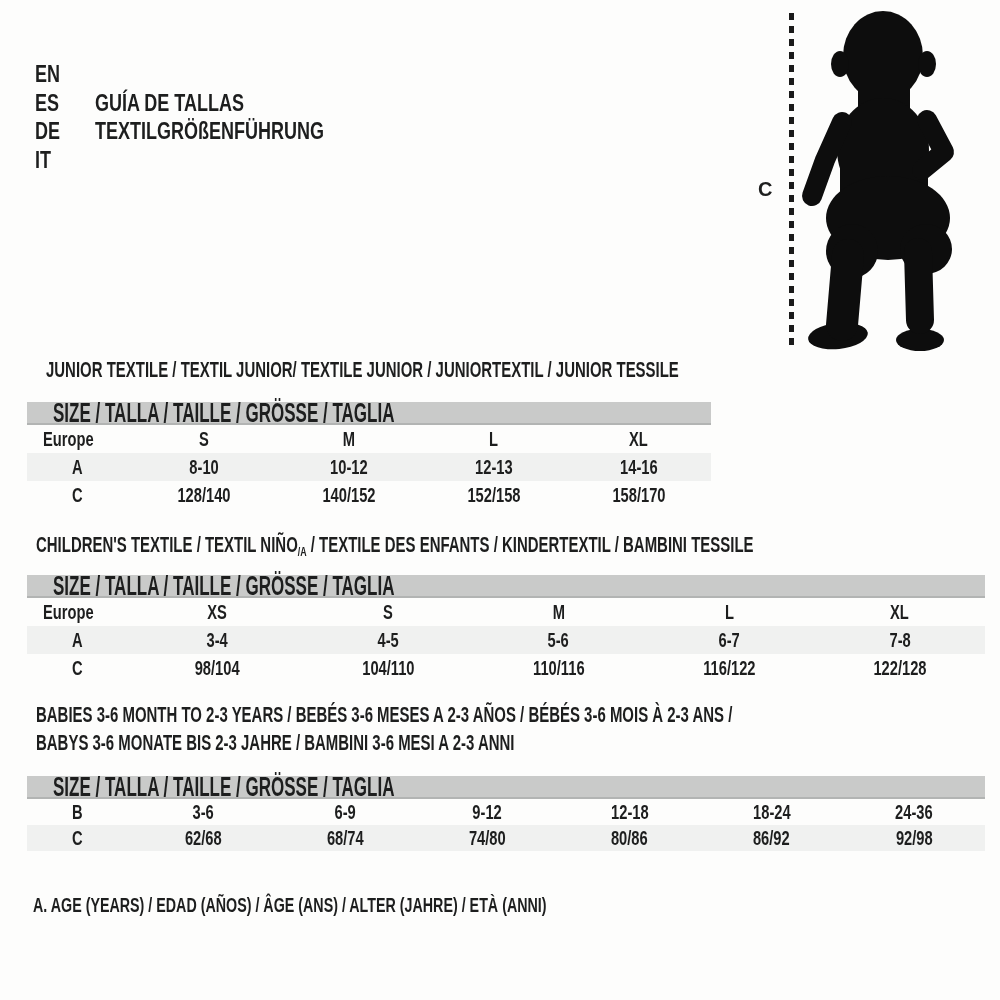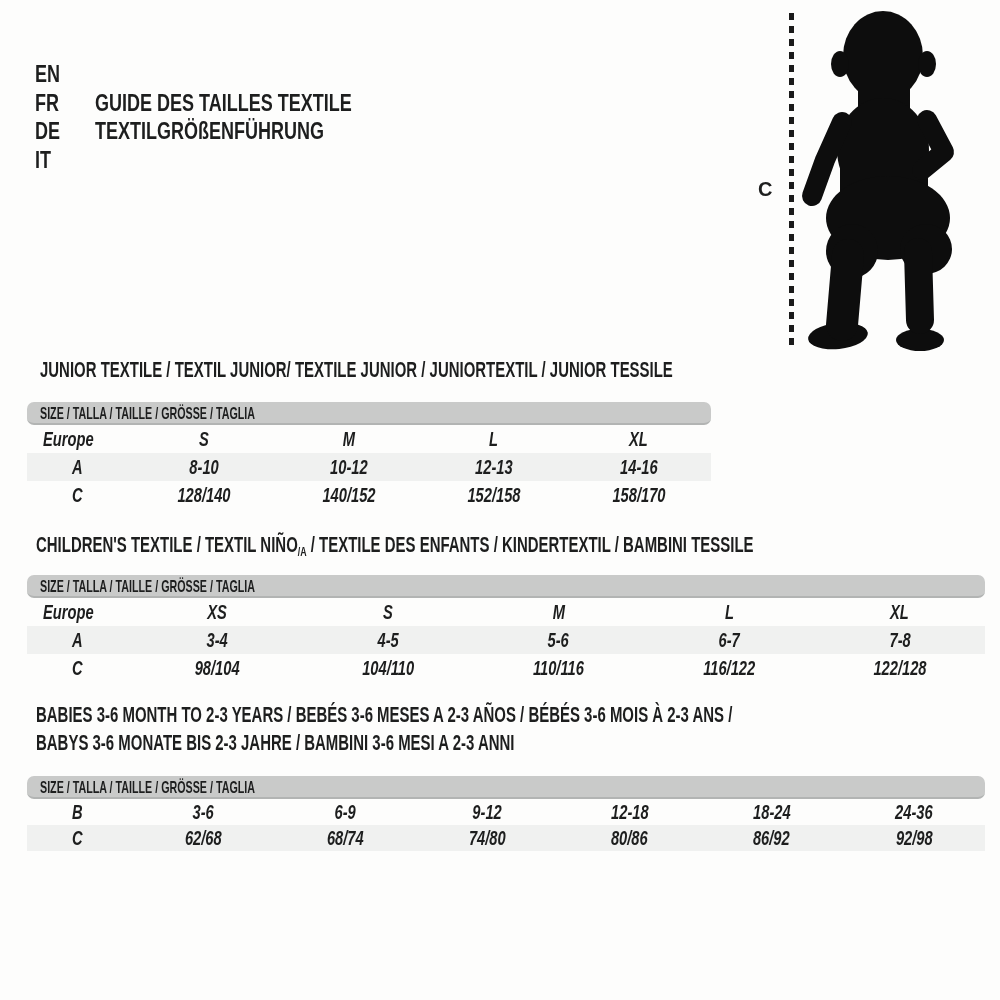--- a/index.html
+++ b/index.html
@@ -43,31 +43,29 @@
   .sec-title .cond { transform: scaleX(0.68); }
   .sub-a { font-size: 13px; vertical-align: -4px; }
   .babies-title { line-height: 28px; font-size: 22px; }
 
   
   .size-table-wrap { }
   .size-bar {
     height: 23px; line-height: 23px;
     background: #c9cac9;
     border-bottom: 2px solid #b2b4b3;
-    padding-left: 13px;
-    font-size: 17px;
+    padding-left: 26px;
+    font-size: 27px;
     box-sizing: border-box;
-    border-radius: 7px;
   }
   .size-bar .cond { transform: scaleX(0.63); }
   table.size-table { width: 100%; border-collapse: collapse; table-layout: fixed; }
   table.size-table td {
     padding: 0; height: 28px; font-size: 21px; text-align: center;
     overflow: visible;
-    font-style: italic;
   }
   table.size-table.short td { height: 26px; }
   td .cond { transform: scaleX(0.70); transform-origin: center center; }
   td.lbl { text-align: left; padding-left: 9px; }
   td.lbl .cond { transform-origin: left center; }
   col.c0 { width: 105px; }
   tr.shaded { background: #f0f1f0; }
 
   
   .notes { left: 33px; top: 891px; }
@@ -75,22 +73,22 @@
   .note-line .cond { transform: scaleX(0.68); }
 </style>
 </head>
 <body>
 
 <div class="abs lang-block">
   <div class="lang-row">
     <span class="lang-code"><span class="cond">EN</span></span>
   </div>
   <div class="lang-row">
-    <span class="lang-code"><span class="cond">FR</span></span>
-    <span class="lang-label"><span class="cond">GUIDE DES TAILLES TEXTILE</span></span>
+    <span class="lang-code"><span class="cond">ES</span></span>
+    <span class="lang-label"><span class="cond">GUÍA DE TALLAS</span></span>
   </div>
   <div class="lang-row">
     <span class="lang-code"><span class="cond">DE</span></span>
     <span class="lang-label"><span class="cond">TEXTILGRÖßENFÜHRUNG</span></span>
   </div>
   <div class="lang-row">
     <span class="lang-code"><span class="cond">IT</span></span>
   </div>
 </div>
 
@@ -119,21 +117,21 @@
 
       <polyline points="112,122 95,160 82,196" stroke-width="20"></polyline>
       <polyline points="197,120 214,152 192,170" stroke-width="20"></polyline>
 
       <polyline points="118,255 112,325" stroke-width="32"></polyline>
       <polyline points="188,252 190,320" stroke-width="28"></polyline>
     </g>
   </svg>
 </div>
 
-<div class="abs sec-title" style="left:40px; top:358px;">
+<div class="abs sec-title" style="left:46px; top:358px;">
   <span class="cond">JUNIOR TEXTILE / TEXTIL JUNIOR/ TEXTILE JUNIOR / JUNIORTEXTIL / JUNIOR TESSILE</span>
 </div>
 <div class="abs size-table-wrap" style="left:27px; top:402px; width:684px;">
   <div class="size-bar"><span class="cond">SIZE / TALLA / TAILLE / GRÖSSE / TAGLIA</span></div>
   <table class="size-table">
     <colgroup>
         <col class="c0">
         <col>
         <col>
         <col>
@@ -245,13 +243,16 @@
       <td><span class="cond cond-c">74/80</span></td>
       <td><span class="cond cond-c">80/86</span></td>
       <td><span class="cond cond-c">86/92</span></td>
       <td><span class="cond cond-c">92/98</span></td>
     </tr>
   </tbody>
     </table>
 </div>
 
 <div class="abs notes">
+  <div class="note-line">
+      <span class="cond">A. AGE (YEARS) / EDAD (AÑOS) / ÂGE (ANS) / ALTER (JAHRE) / ETÀ (ANNI)</span>
+    </div>
 </div>
 
 </body></html>

